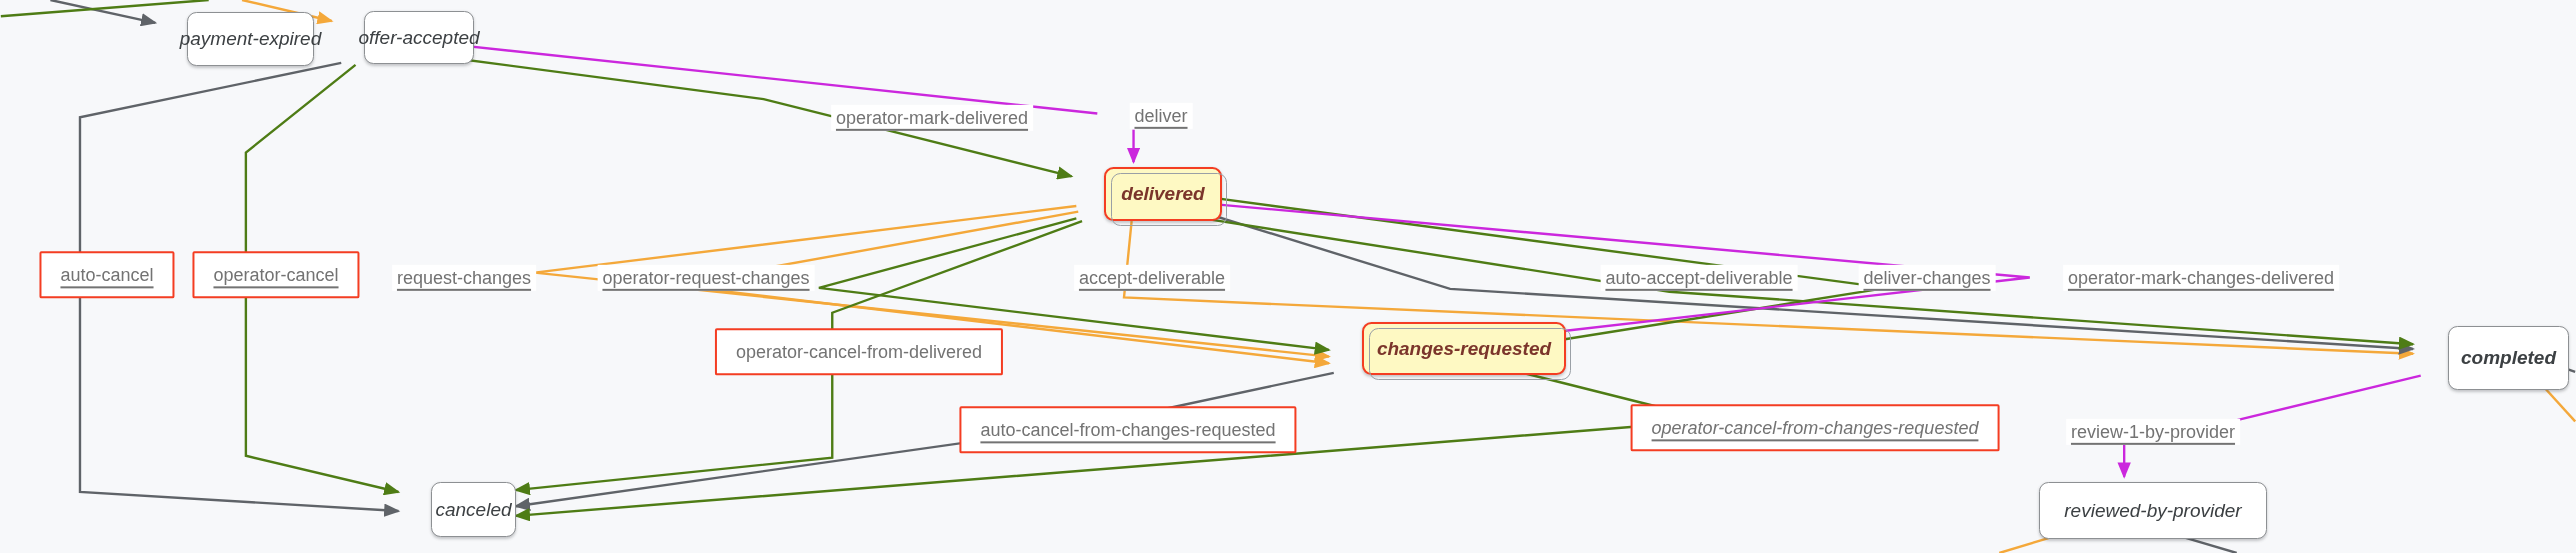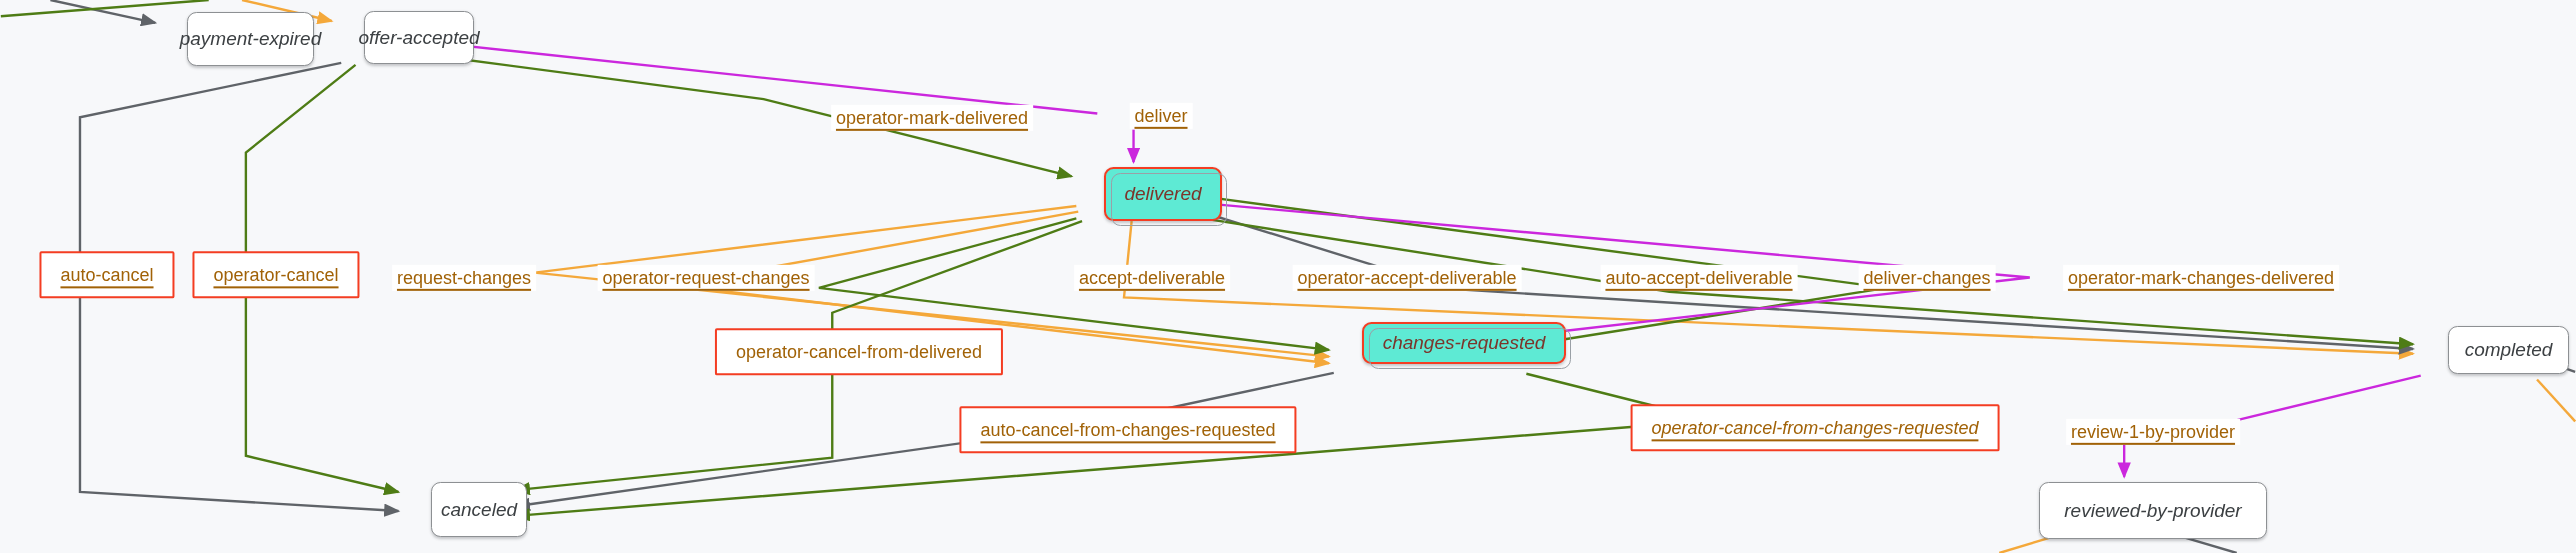--- a/index.html
+++ b/index.html
@@ -10,30 +10,30 @@
   #node-layer{z-index:3;}
 
   .node{
     position:absolute;display:flex;align-items:center;justify-content:center;
     border:1.9px solid #8d9093;border-radius:9.5px;background:#ffffff;
     font-style:italic;font-size:19px;color:#3c4043;white-space:nowrap;
     box-shadow:0 1.9px 2.9px rgba(60,64,67,.28);box-sizing:border-box;
     pointer-events:auto;cursor:pointer;z-index:3;
   }
   .node.highlighted{
-    border:2.9px solid #f43d22;background:#5eead4;color:#7b352b;
+    border:2.9px solid #f43d22;background:#fef9c3;color:#7b352b;font-weight:bold;
   }
   .node.highlighted::before{
     content:"";position:absolute;left:4.8px;top:3.8px;right:-6.7px;bottom:-6.7px;
     border:1.9px solid #9aa0a6;border-radius:9.5px;z-index:-1;
   }
 
   .edge-label{
     position:absolute;transform:translate(-50%,-50%);
-    font-size:18px;color:#a16207;background:#ffffff;
+    font-size:18px;color:#737373;background:#ffffff;
     padding:1px 4.8px;white-space:nowrap;line-height:1.35;
     pointer-events:auto;cursor:pointer;
   }
   .edge-label.underline{
     text-decoration:underline;text-decoration-thickness:1.9px;text-underline-offset:4.8px;
   }
   .edge-label.boxed{
     border:2.9px solid #f43d22;border-radius:1.9px;padding:9.5px 19px;
   }
   polyline{fill:none;stroke-width:2.5px;}
@@ -84,32 +84,31 @@
       <polyline points="2288,563 2345,580" stroke="#5f6368"></polyline>
     </svg>
   <div id="label-layer">
       <div class="edge-label underline" style="left: 904px; top: 118px;">operator-mark-delivered</div>
       <div class="edge-label underline" style="left: 1133px; top: 116px; text-align: center;">deliver</div>
       <div class="edge-label underline boxed" style="left: 79px; top: 275px;">auto-cancel</div>
       <div class="edge-label underline boxed" style="left: 248px; top: 275px;">operator-cancel</div>
       <div class="edge-label underline" style="left: 436px; top: 278px;">request-changes</div>
       <div class="edge-label underline" style="left: 678px; top: 278px;">operator-request-changes</div>
       <div class="edge-label underline" style="left: 1124px; top: 278px;">accept-deliverable</div>
-      <div class="edge-label underline" style="left: 1379px; top: 278px;">operator-accept-deliverable</div>
       <div class="edge-label underline" style="left: 1671px; top: 278px;">auto-accept-deliverable</div>
       <div class="edge-label underline" style="left: 1899px; top: 278px;">deliver-changes</div>
       <div class="edge-label underline" style="left: 2173px; top: 278px;">operator-mark-changes-delivered</div>
       <div class="edge-label underline boxed" style="left: 1100px; top: 430px;">auto-cancel-from-changes-requested</div>
       <div class="edge-label boxed" style="left: 831px; top: 352px;">operator-cancel-from-delivered</div>
       <div class="edge-label underline boxed" style="left: 1787px; top: 428px; font-style: italic;">operator-cancel-from-changes-requested</div>
       <div class="edge-label underline" style="left: 2125px; top: 432px;">review-1-by-provider</div>
     </div>
   <div id="node-layer">
       <div class="node" style="left: 159px; top: 12.4px; width: 127px; height: 54px;">payment-expired</div>
       <div class="node" style="left: 336px; top: 11.4px; width: 110px; height: 53px;">offer-accepted</div>
       <div class="node highlighted" style="left: 1076px; top: 167px; width: 118px; height: 54px;">delivered</div>
-      <div class="node highlighted" style="left: 1334px; top: 322px; width: 204px; height: 42px;">changes-requested</div>
-      <div class="node" style="left: 2420px; top: 326px; width: 121px; height: 48px;">completed</div>
-      <div class="node" style="left: 403px; top: 482px; width: 96px; height: 55px;">canceled</div>
+      <div class="node highlighted" style="left: 1334px; top: 322px; width: 204px; height: 53px;">changes-requested</div>
+      <div class="node" style="left: 2420px; top: 326px; width: 121px; height: 64px; font-weight: bold;">completed</div>
+      <div class="node" style="left: 403px; top: 482px; width: 85px; height: 55px;">canceled</div>
       <div class="node" style="left: 2011px; top: 482px; width: 228px; height: 57px;">reviewed-by-provider</div>
     </div>
 </div>
 
 
 </body></html>

